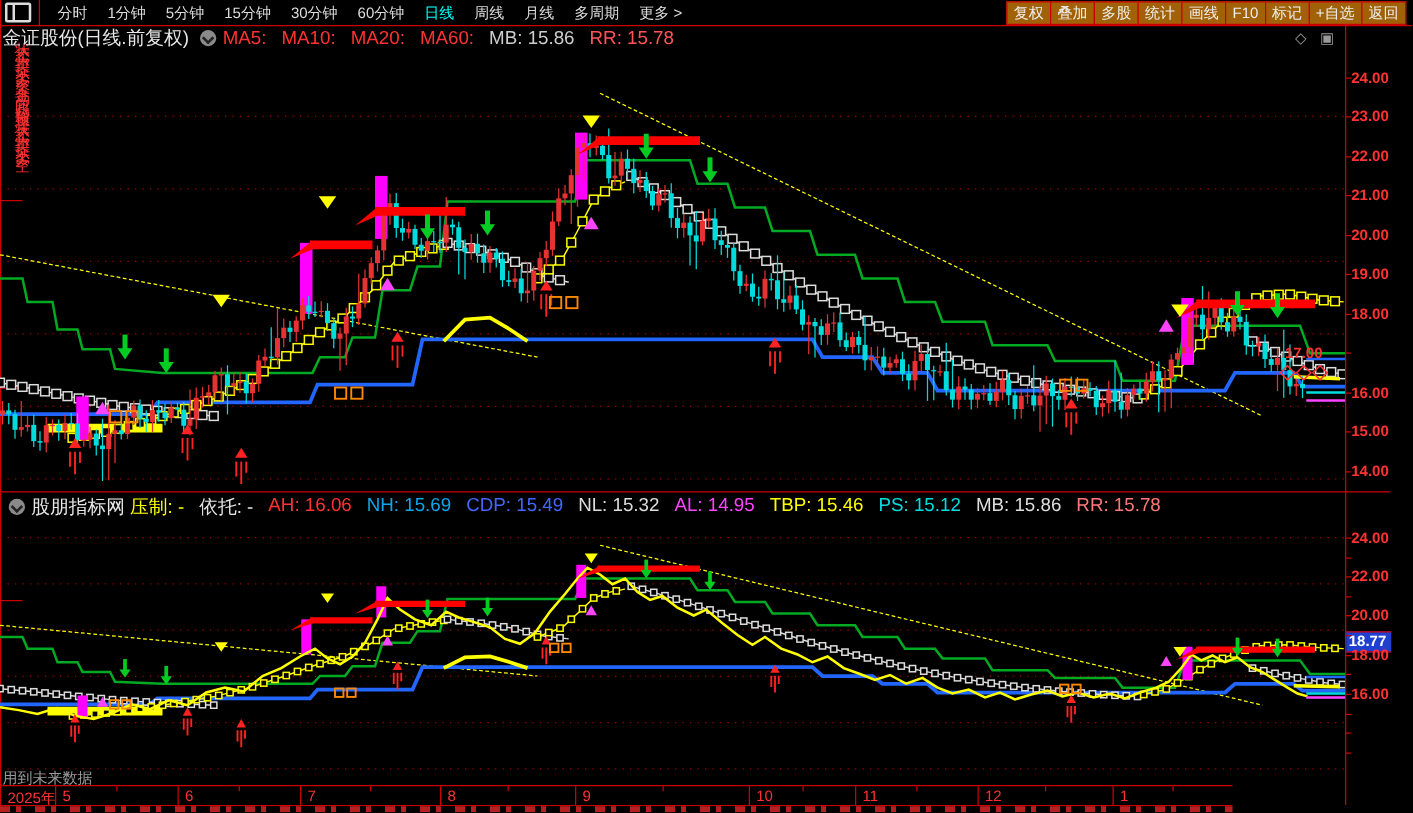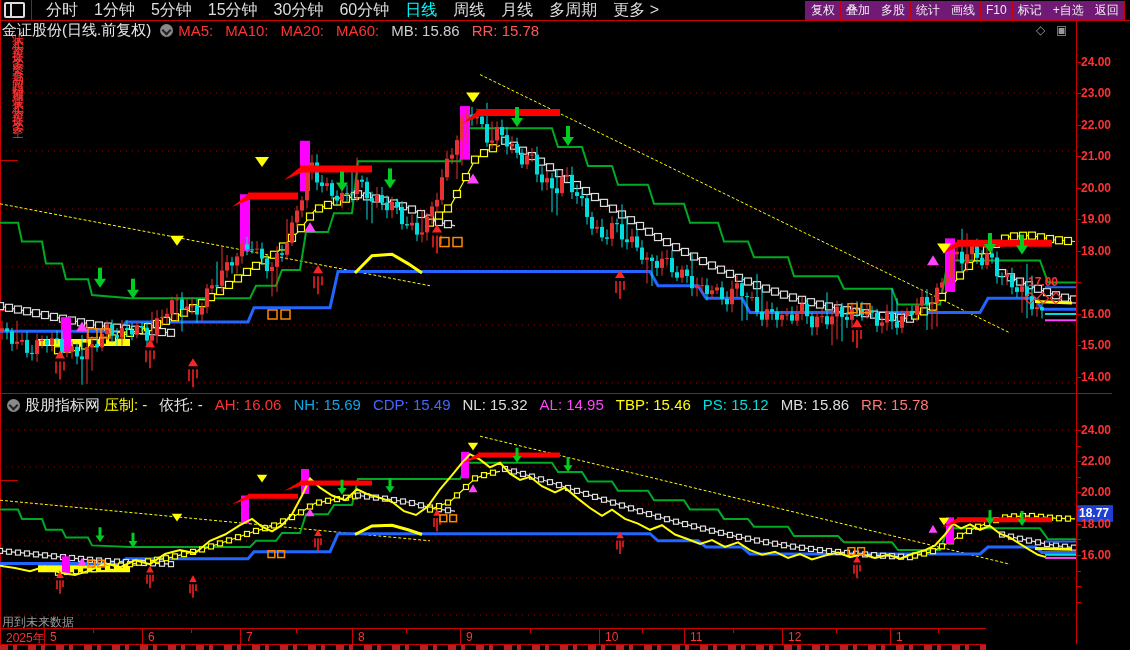--- a/index.html
+++ b/index.html
@@ -4,24 +4,24 @@
 <style>
   html,body{margin:0;padding:0;background:#000;}
   #app{position:relative;width:1130px;height:650px;background:#000;overflow:hidden;
        font-family:"Liberation Sans","DejaVu Sans",sans-serif;}
   .abs{position:absolute;}
   
   #menubar{left:0;top:0;width:1130px;height:20px;border-bottom:1px solid #cc0000;display:flex;align-items:center;}
   .win-ico{width:17px;height:12px;border:2px solid #ddd;border-radius:2px;margin:0 6px 0 4px;position:relative;}
   .win-ico:before{content:"";position:absolute;left:4px;top:0;bottom:0;width:2px;background:#ddd;}
   .vsep{width:1px;height:20px;background:#cc0000;margin-right:6px;}
-  .mi{color:#ddd;font-size:16px;padding:0 8px;line-height:20px;white-space:nowrap;cursor:default;}
+  .mi{color:#ddd;font-size:12px;padding:0 8px;line-height:20px;white-space:nowrap;cursor:default;}
   .mi.active{color:#00ffff;}
   #btns{position:absolute;left:806px;top:1px;display:flex;}
-  .btn{border:1px solid #cc0000;color:#eee;font-size:12px;line-height:15px;padding:1px 5px;margin-left:-1px;white-space:nowrap;background:#701a75;}
+  .btn{border:1px solid #cc0000;color:#eee;font-size:12px;line-height:15px;padding:1px 5px;margin-left:-1px;white-space:nowrap;background:#a16207;}
   
   .hdr{display:flex;align-items:center;font-size:15px;z-index:5;}
   #hdr1{left:2px;top:22px;height:17px;}
   #hdr2{left:2px;top:396px;height:18px;}
   .chev{width:13px;height:13px;border-radius:50%;background:#8a8a8a;margin:0 5px;position:relative;flex:0 0 auto;}
   .chev:before{content:"";position:absolute;left:3px;top:3px;width:5px;height:5px;border-right:2px solid #222;border-bottom:2px solid #222;transform:rotate(45deg);}
   .f{margin-right:12px;white-space:nowrap;}
   .title{color:#e8e8e8;margin-right:4px;white-space:nowrap;}
   .ico-d{color:#999;font-size:12px;z-index:6;}
   

